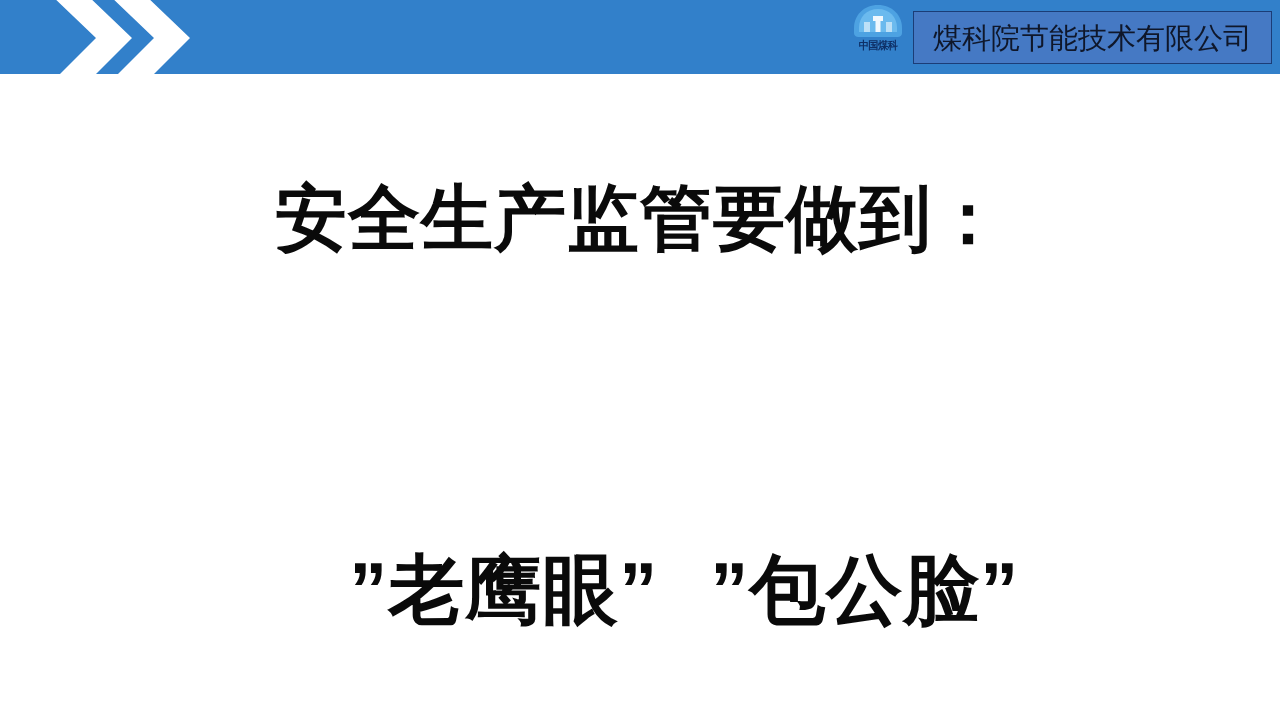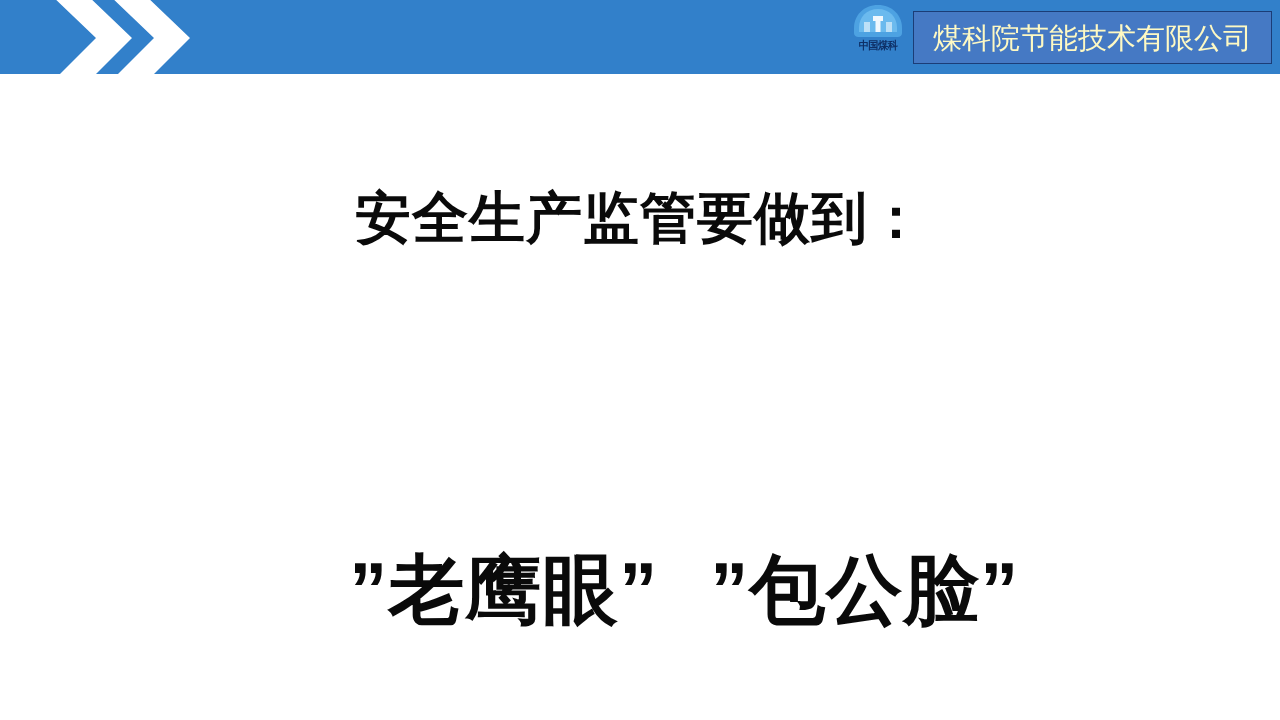--- a/index.html
+++ b/index.html
@@ -73,21 +73,21 @@
     background: #4579c4;
     border: 1px solid #1b3d77;
     box-sizing: border-box;
     display: flex;
     align-items: center;
     justify-content: center;
   }
   .company-name {
     font-size: 29px;
     line-height: 32px;
-    color: #fef9c3;
+    color: #0f172a;
     white-space: nowrap;
     letter-spacing: 0px;
     font-weight: normal;
   }
 
   
   .slide-body {
     position: absolute;
     left: 0;
     top: 74px;
@@ -95,21 +95,21 @@
     height: 646px;
     background: #ffffff;
   }
 
   .heading-line {
     position: absolute;
     left: 0;
     top: 96px;
     width: 1280px;
     text-align: center;
-    font-size: 56px;
+    font-size: 72px;
     line-height: 96px;
     font-weight: bold;
     color: #0a0a0a;
     white-space: nowrap;
     letter-spacing: 1px;
   }
 
   .phrase-line {
     position: absolute;
     left: 0;

